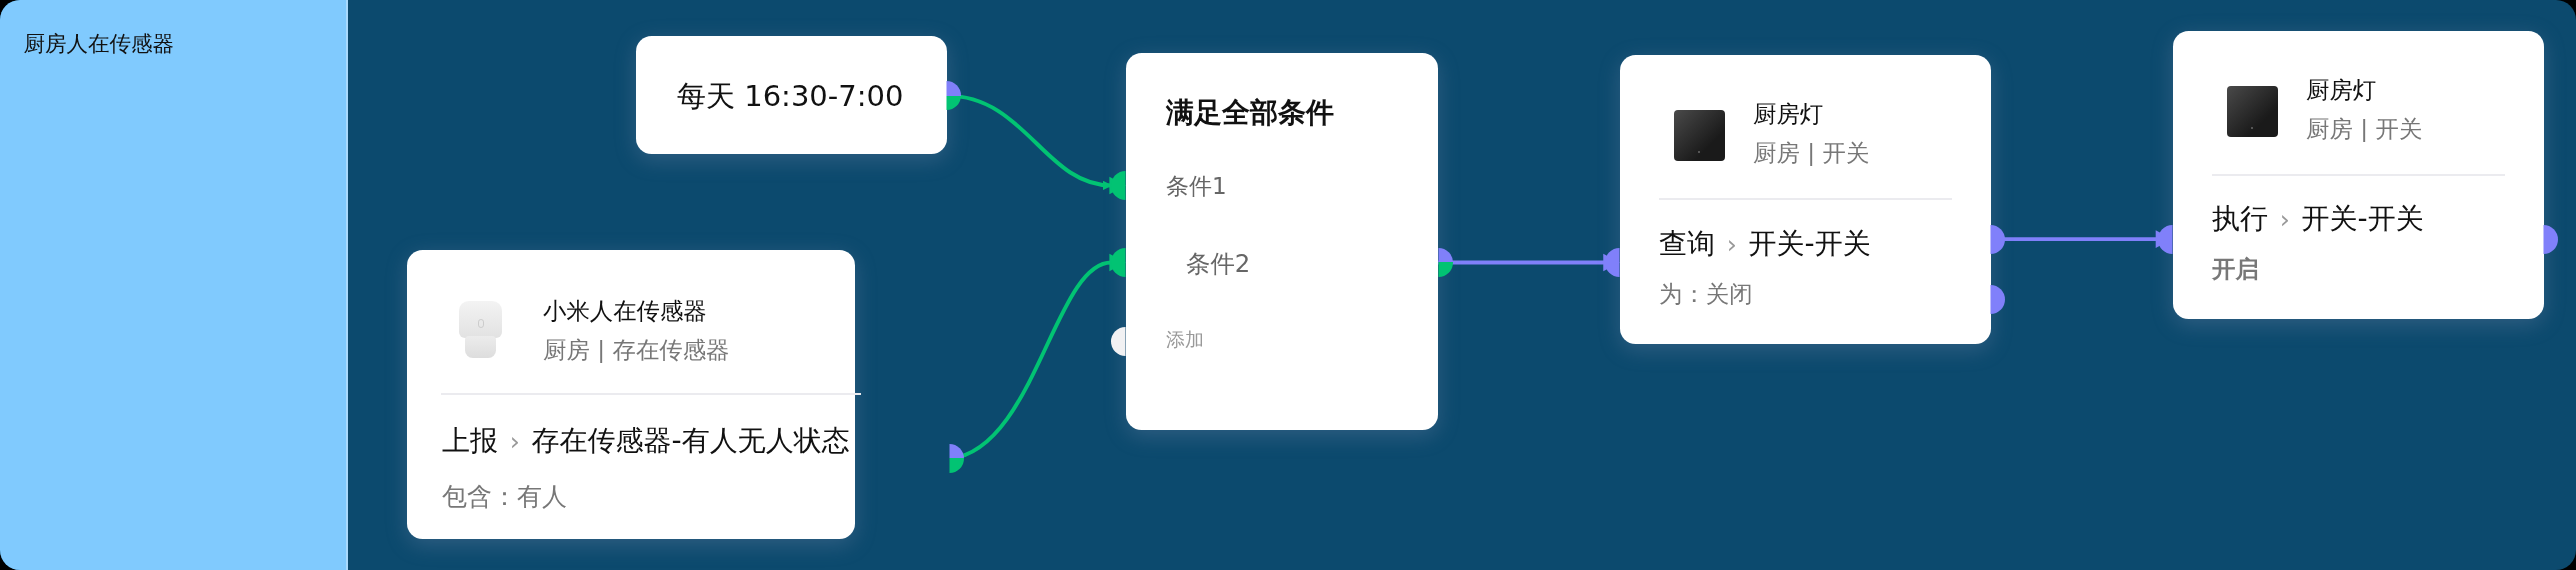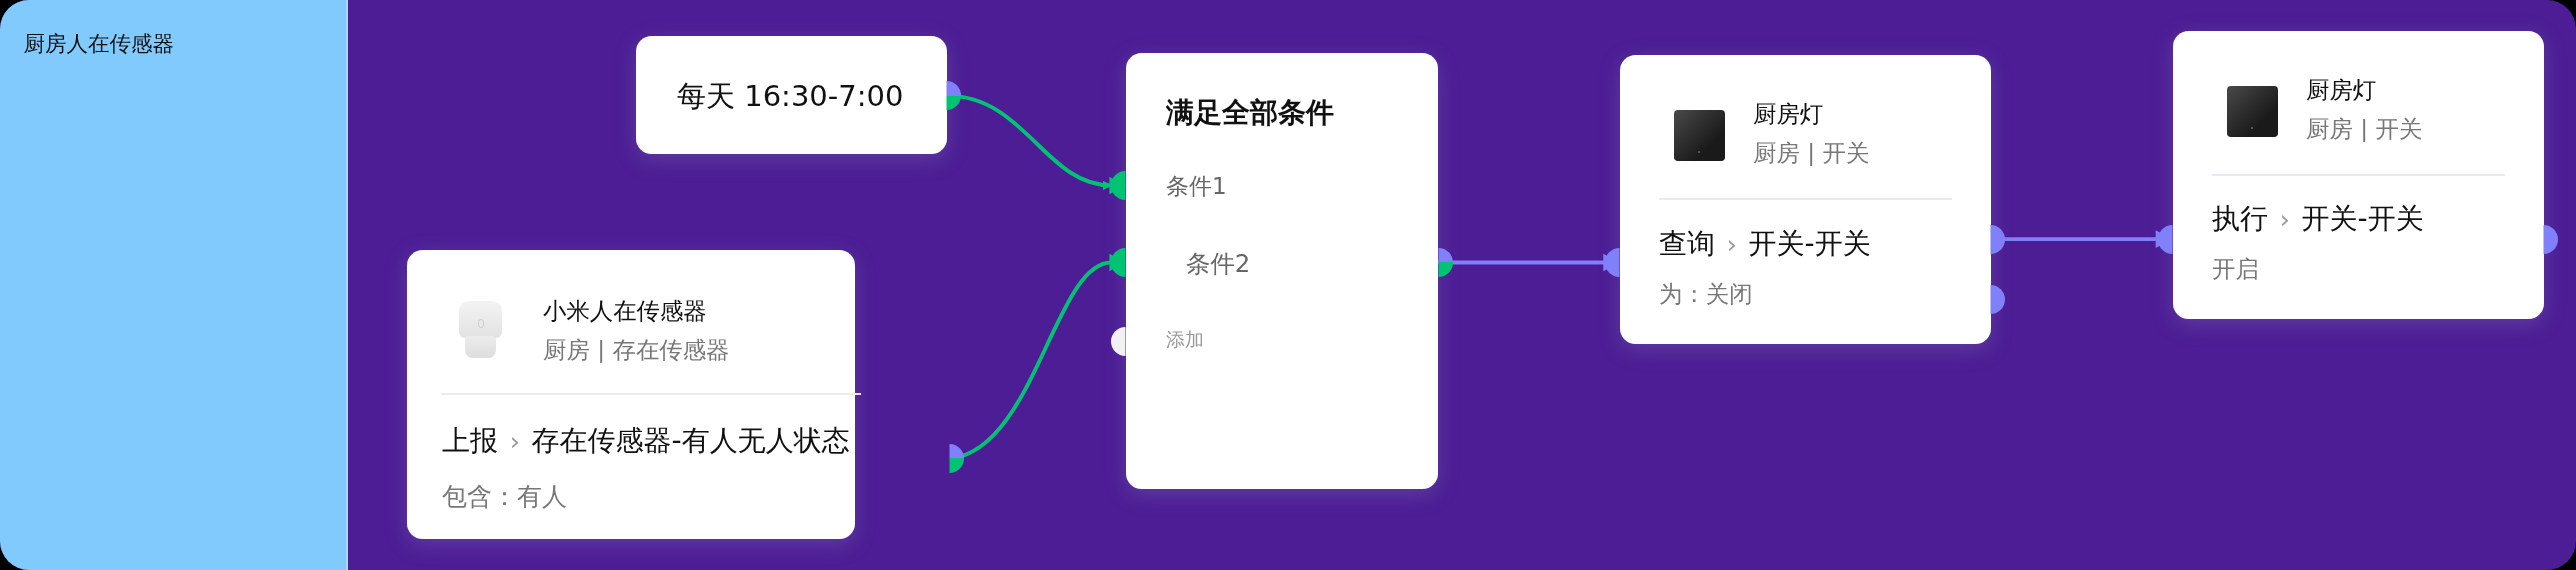--- a/index.html
+++ b/index.html
@@ -1,19 +1,19 @@
 <!DOCTYPE html>
 <html><head>
   <meta charset="utf-8">
   <style>
     html, body { margin: 0; padding: 0; background: #000; }
     body { width: 2576px; height: 570px; overflow: hidden; font-family: "DejaVu Sans", "Liberation Sans", sans-serif; }
     .frame {
       position: absolute; left: 0; top: 0; width: 2576px; height: 570px;
-      border-radius: 29px; overflow: hidden; background: #4c1d95;
+      border-radius: 20px; overflow: hidden; background: #0c4a6e;
     }
     .sidebar {
       position: absolute; left: 0; top: 0; width: 348px; height: 570px;
       background: #80CAFE; border-right: 2px solid #A9DAFD; box-sizing: border-box;
     }
     .sidebar .title { position: absolute; left: 23.4px; top: 29px; font-size: 21.5px; color: #111; }
     .sidebar .desc { position: absolute; left: 23.4px; top: 108px; font-size: 21.5px; color: #111; }
 
     .card {
       position: absolute; background: #fff; border-radius: 15.6px;
@@ -88,21 +88,21 @@
     <div class="txt-main" style="left:136px; top:45px; font-size:23.4px;">小米人在传感器</div>
     <div class="txt-sub" style="left:136px; top:84px; font-size:23.4px;">厨房 | 存在传感器</div>
     <div class="divider" style="left:34px; top:143px; width:420px;"></div>
     <div class="txt-main" style="left:35px; top:172px; font-size:28px;">
       <span>上报</span><span class="chev">›</span><span>存在传感器-有人无人状态</span>
     </div>
     <div class="txt-sub" style="left:35px; top:230px; font-size:25px;">包含：有人</div>
   </div>
   <div class="port right split" style="left:935px; top:444px;"></div>
 
-  <div class="card" style="left:1126px; top:53px; width:312px; height:436px;">
+  <div class="card" style="left:1126px; top:53px; width:312px; height:377px;">
     <div class="txt-main" style="left:40px; top:41px; font-size:28px; font-weight:bold;">满足全部条件</div>
     <div class="txt-sub" style="left:40px; top:118px; font-size:23px; color:#666;">条件1</div>
     <div class="txt-sub" style="left:40px; top:195px; font-size:24.4px; color:#666;margin-left:20px;">条件2</div>
     <div class="txt-sub" style="left:40px; top:274px; font-size:19px; color:#999;">添加</div>
   </div>
   <div class="port left green" style="left:1111px; top:171px;"></div>
   <div class="port left green" style="left:1111px; top:248px;"></div>
   <div class="port left grey" style="left:1111px; top:327px;"></div>
   <div class="port right split" style="left:1424px; top:248px;"></div>
 
@@ -121,19 +121,19 @@
   <div class="port right purple" style="left:1976px; top:285px;"></div>
 
   <div class="card" style="left:2173px; top:31px; width:371px; height:288px;">
     <div class="device-switch" style="left:54px; top:55px;"></div>
     <div class="txt-main" style="left:133px; top:43px; font-size:23.4px;">厨房灯</div>
     <div class="txt-sub" style="left:133px; top:82px; font-size:23.4px;">厨房 | 开关</div>
     <div class="divider" style="left:39px; top:143px; width:293px;"></div>
     <div class="txt-main" style="left:39px; top:169px; font-size:28px;">
       <span>执行</span><span class="chev">›</span><span>开关-开关</span>
     </div>
-    <div class="txt-sub" style="left:39px; top:222px; font-size:23.4px;">开启</div>
+    <div class="txt-sub" style="left:39px; top:222px; font-size:23.4px;font-weight:bold;">开启</div>
   </div>
   <div class="port left purple" style="left:2158px; top:225px;"></div>
   <div class="port right purple" style="left:2529px; top:225px;"></div>
 
 </div>
 
 
 </body></html>

